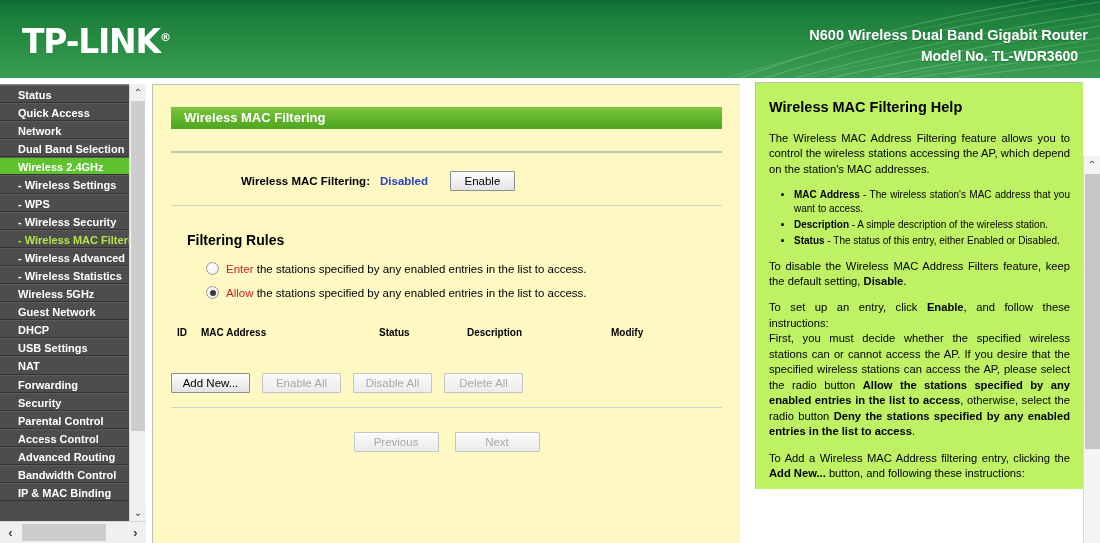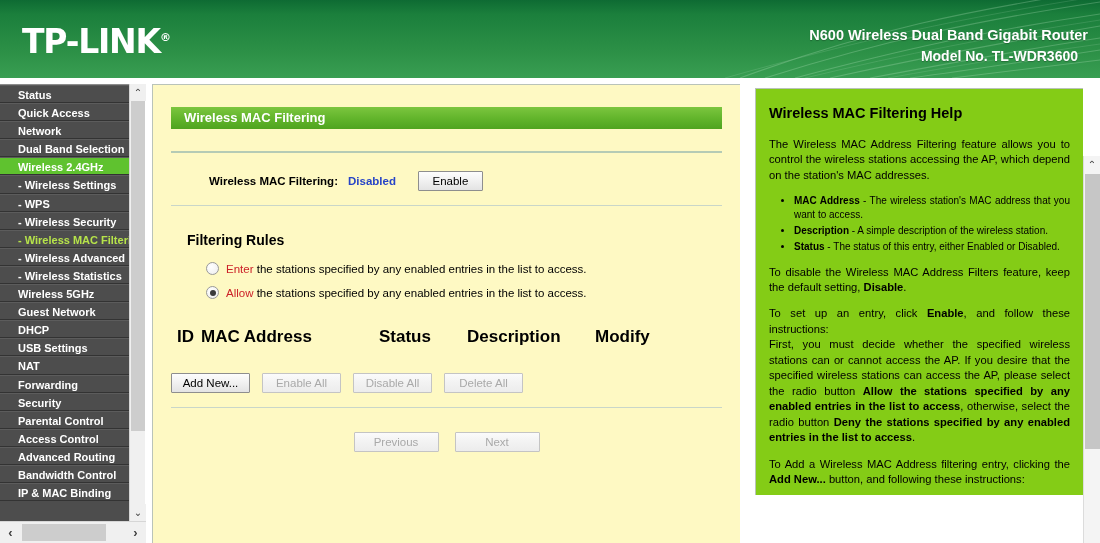--- a/index.html
+++ b/index.html
@@ -198,20 +198,21 @@
     margin-top: 18px;
     padding-left: 38px;
     display: flex;
     align-items: center;
     white-space: nowrap;
   }
   .filter-row .lbl {
     font-size: 11.5px;
     font-weight: bold;
     color: #000;
+    margin-left: 32px;
   }
   .filter-row .val {
     font-size: 11.5px;
     font-weight: bold;
     color: #2644c7;
     margin-left: 10px;
   }
   .btn {
     font-family: "Liberation Sans", sans-serif;
     font-size: 11.5px;
@@ -264,29 +265,29 @@
     width: 6px; height: 6px;
     border-radius: 50%;
     background: #3a3a3a;
   }
   .kw-red { color: #cc2128; font-weight: normal; }
 
   .tbl-head {
     margin-top: 28px;
     position: relative;
     height: 16px;
-    font-size: 17px;
+    font-size: 10px;
     font-weight: bold;
   }
   .tbl-head span { position: absolute; top: 0; white-space: nowrap; }
   .th-id   { left: 6px; }
   .th-mac  { left: 30px; }
   .th-sts  { left: 208px; }
   .th-desc { left: 296px; }
-  .th-mod  { left: 424px; }
+  .th-mod  { left: 440px; }
 
   .btn-row {
     margin-top: 30px;
     padding-left: 0;
     display: flex;
     gap: 12px;
   }
   .btn-row .btn { width: 79px; }
 
   .pager {
@@ -294,23 +295,23 @@
     display: flex;
     justify-content: center;
     gap: 16px;
     align-items: center;
   }
   .pager .btn { width: 85px; }
 
   
   .help {
     position: absolute;
-    left: 755px; top: 10px;
+    left: 755px; top: 4px;
     width: 328px; height: 407px;
-    background: #84cc16;
+    background: #bef264;
     border-left: 1px solid #b9c3b9;
     border-top: 1px solid #b9c3b9;
     box-sizing: border-box;
     overflow: hidden;
     padding: 16px 13px 0 13px;
   }
   .help h2 {
     margin: 0 0 16px 0;
     font-size: 14.5px;
     font-weight: bold;

